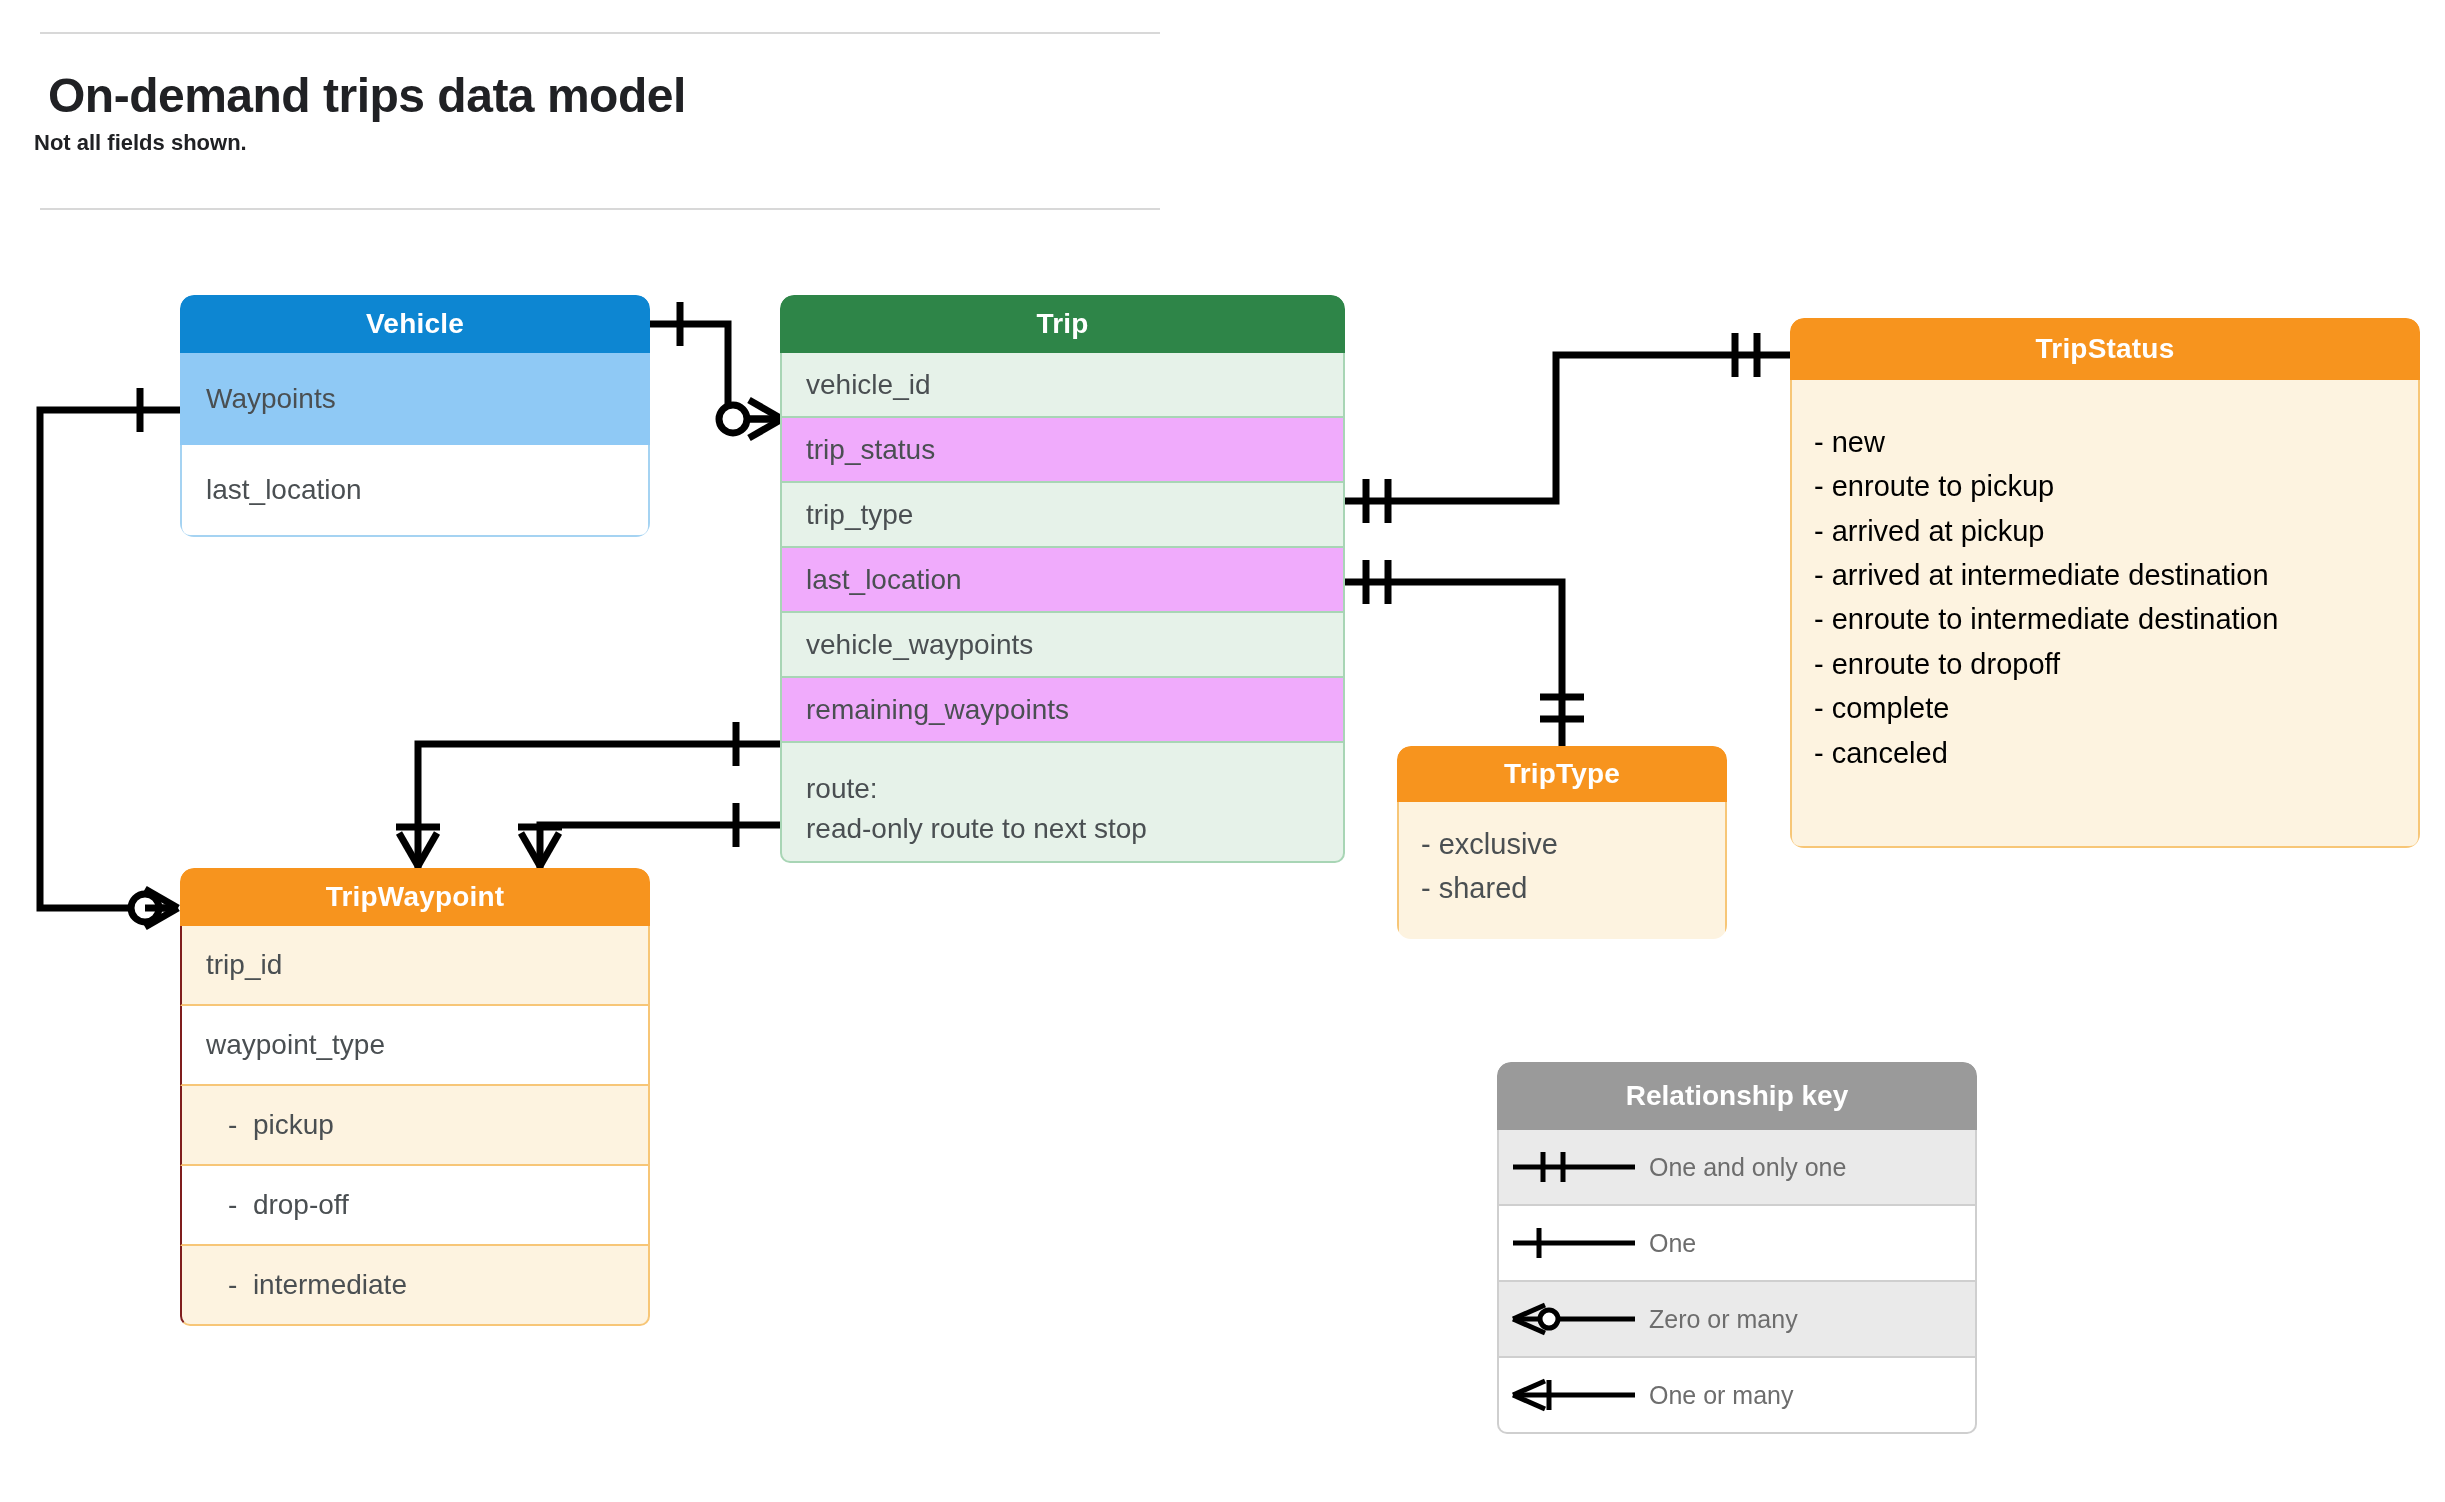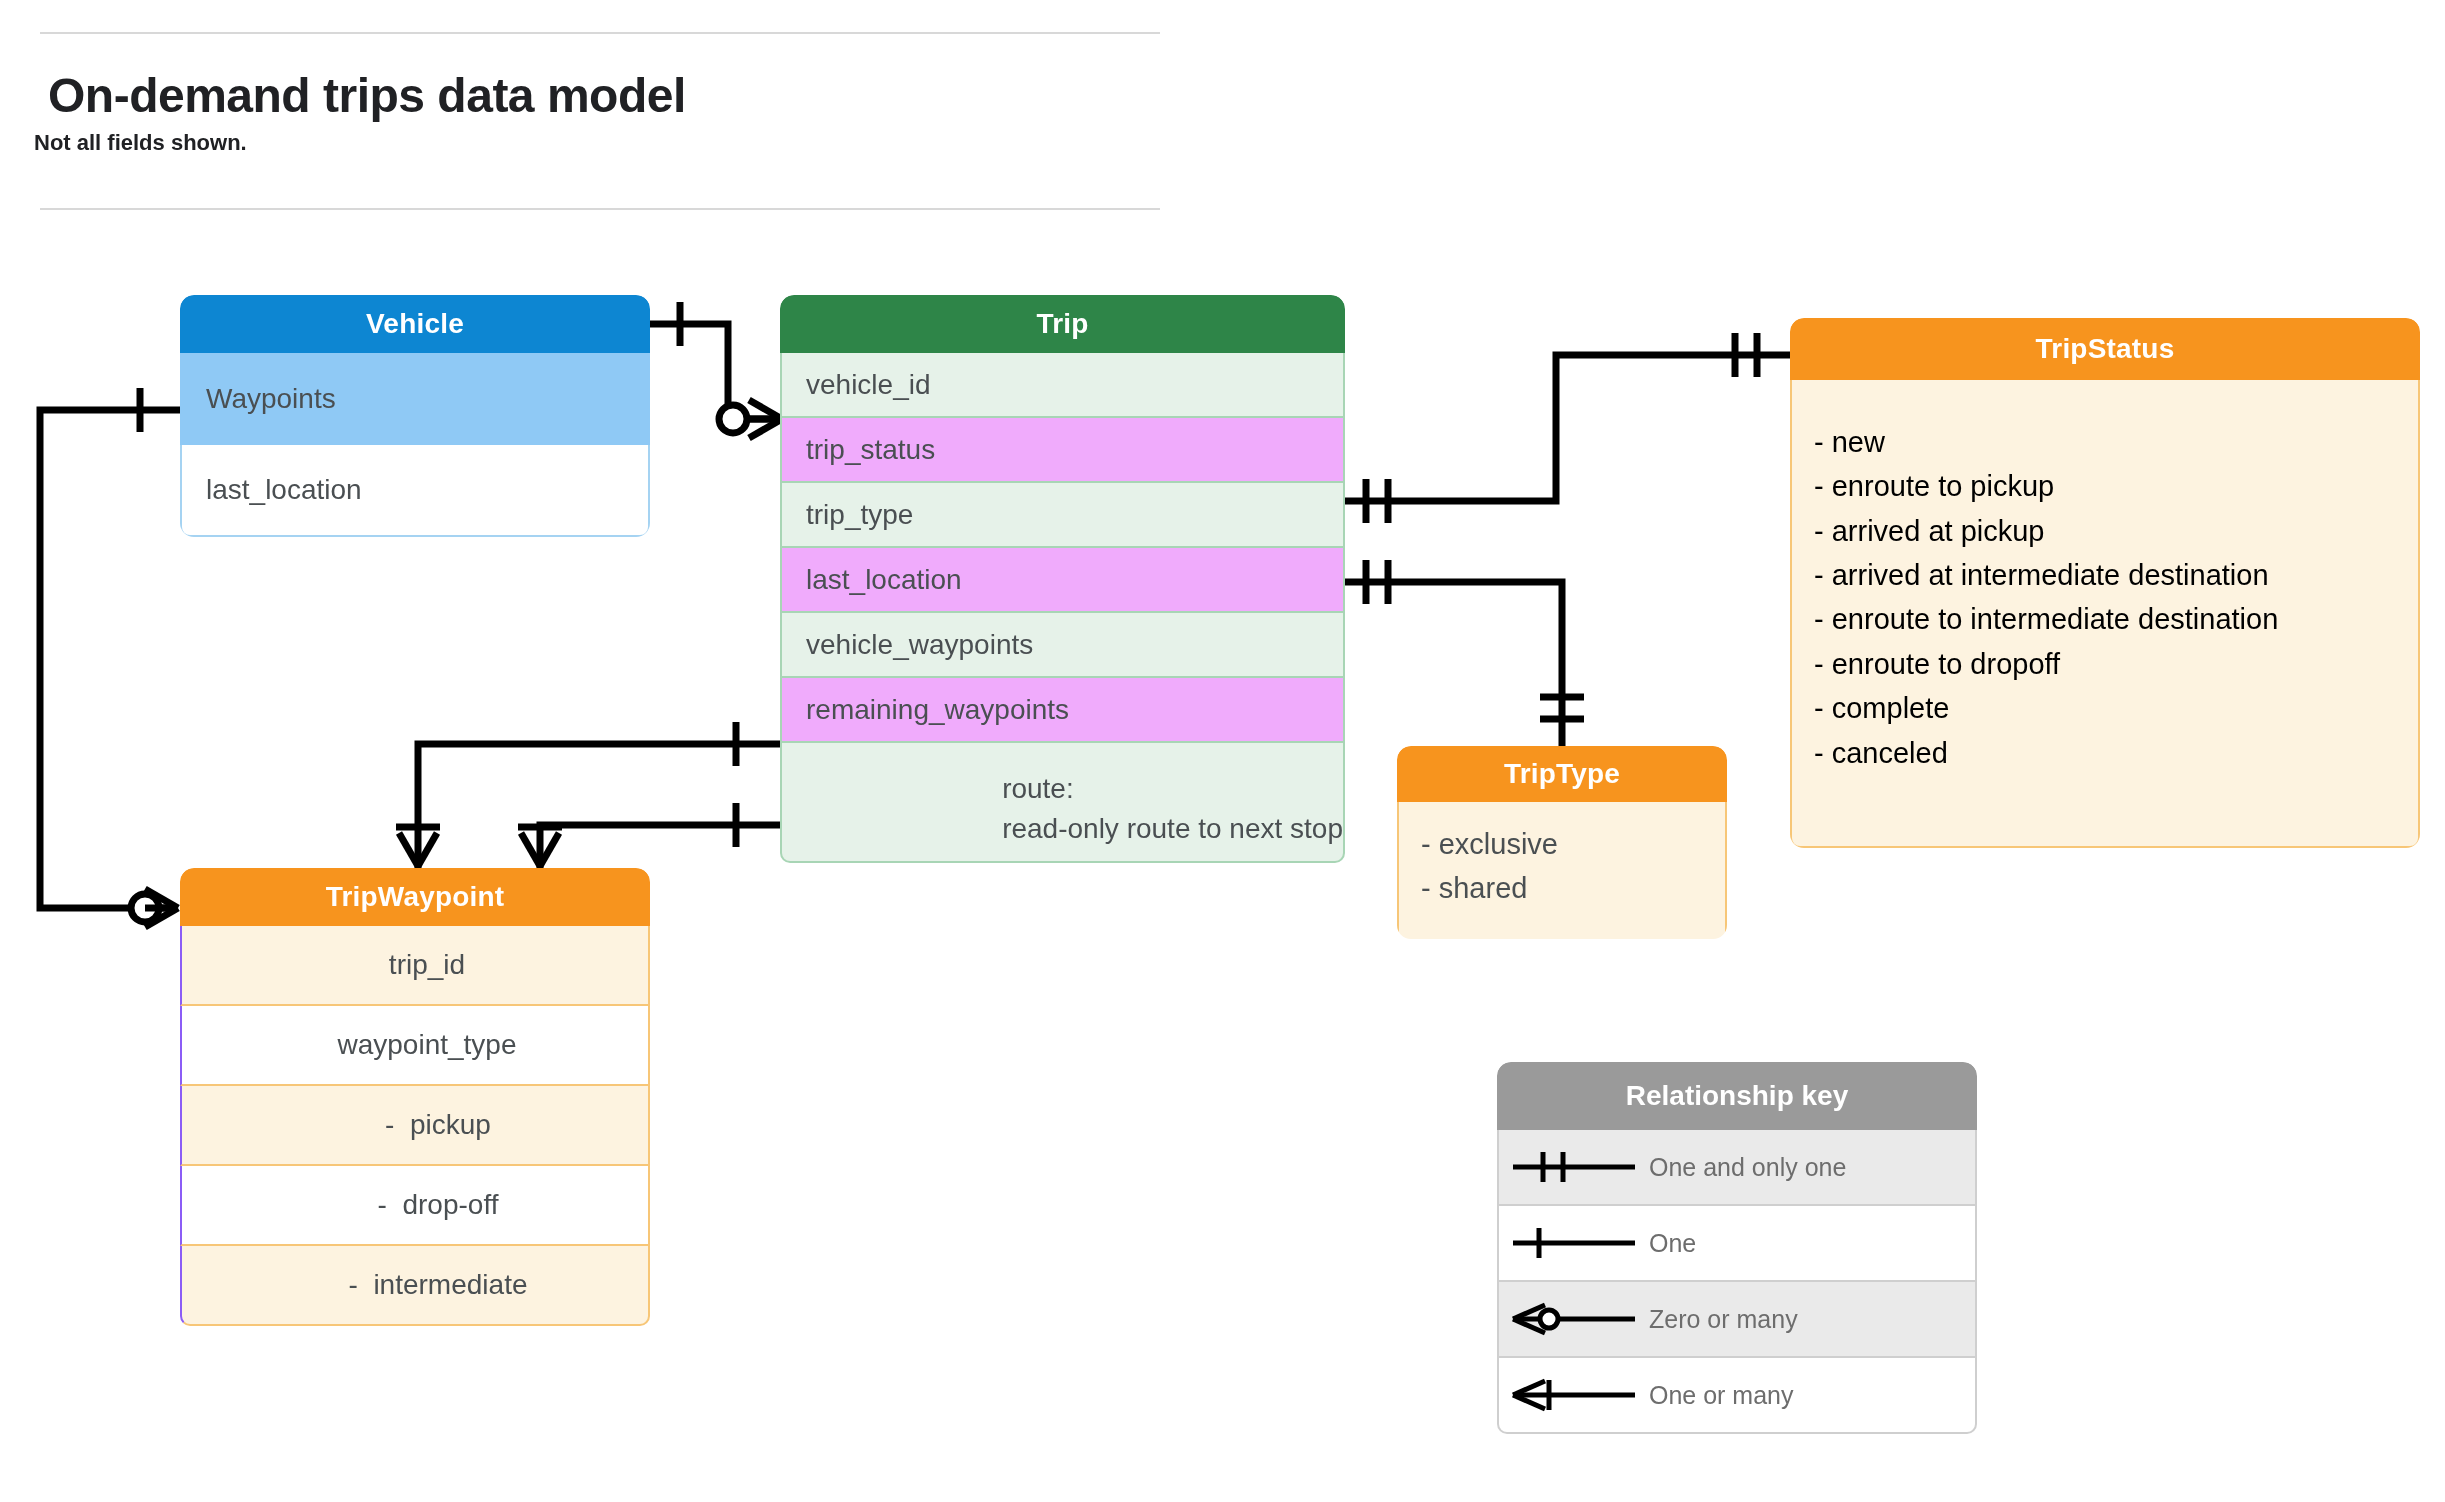--- a/index.html
+++ b/index.html
@@ -108,21 +108,21 @@
   #ent-vehicle .erow { height: 92px; padding-left: 24px; border-left: 2px solid #a5d3f2; border-right: 2px solid #a5d3f2; }
   #ent-vehicle .erow.r0 { background: #8fc9f5; border-left-color: #8fc9f5; border-right-color: #8fc9f5; }
   #ent-vehicle .erow.r1 { background: #ffffff; border-bottom: 2px solid #a5d3f2; border-radius: 0 0 10px 10px; }
 
   
   #ent-trip { left: 780px; top: 295px; width: 565px; height: 727px; }
   #ent-trip .ehead { height: 58px; background: #2e8548; border-radius: 14px 14px 0 0; }
   #ent-trip .erow { height: 65px; padding-left: 24px; border-left: 2px solid #a8d5b5; border-right: 2px solid #a8d5b5; border-bottom: 2px solid #a8d5b5; }
   #ent-trip .erow.tint { background: #e6f2e9; }
   #ent-trip .erow.plain { background: #f0abfc; }
-  #ent-trip .erow.tall { height: 120px; align-items: flex-start; padding-top: 26px; border-radius: 0 0 10px 10px; justify-content: flex-end; }
+  #ent-trip .erow.tall { height: 120px; align-items: flex-start; padding-top: 26px; border-radius: 0 0 10px 10px; }
   #ent-trip .erow.tall .multi { line-height: 1.42; }
 
   
   #ent-tripstatus { left: 1790px; top: 318px; width: 630px; height: 530px; }
   #ent-tripstatus .ehead { height: 62px; background: #f7941e; border-radius: 14px 14px 0 0; }
   #ent-tripstatus .body {
     box-sizing: border-box;
     height: 468px;
     background: #fdf3e0;
     border: 2px solid #f7c677;
@@ -145,24 +145,23 @@
     padding: 20px 0 0 22px;
   }
   #ent-triptype .li { font-size: 29px; color: #4a4f52; line-height: 1.53; white-space: pre; }
 
   
   #ent-tripwaypoint { left: 180px; top: 868px; width: 470px; height: 486px; }
   #ent-tripwaypoint .ehead { height: 58px; background: #f7941e; border-radius: 14px 14px 0 0; }
   #ent-tripwaypoint .erow {
     height: 80px;
     padding-left: 24px;
-    border-left: 2px solid #8b5cf6;
+    border-left: 2px solid #7f1d1d;
     border-right: 2px solid #f7c677;
     border-bottom: 2px solid #f7c677;
-    justify-content: center;
   }
   #ent-tripwaypoint .erow.tint { background: #fdf3e0; }
   #ent-tripwaypoint .erow.plain { background: #ffffff; }
   #ent-tripwaypoint .erow.last { border-radius: 0 0 10px 10px; }
   #ent-tripwaypoint .erow .ind { padding-left: 22px; }
 
   
   #legend {
     position: absolute;
     left: 1497px;

